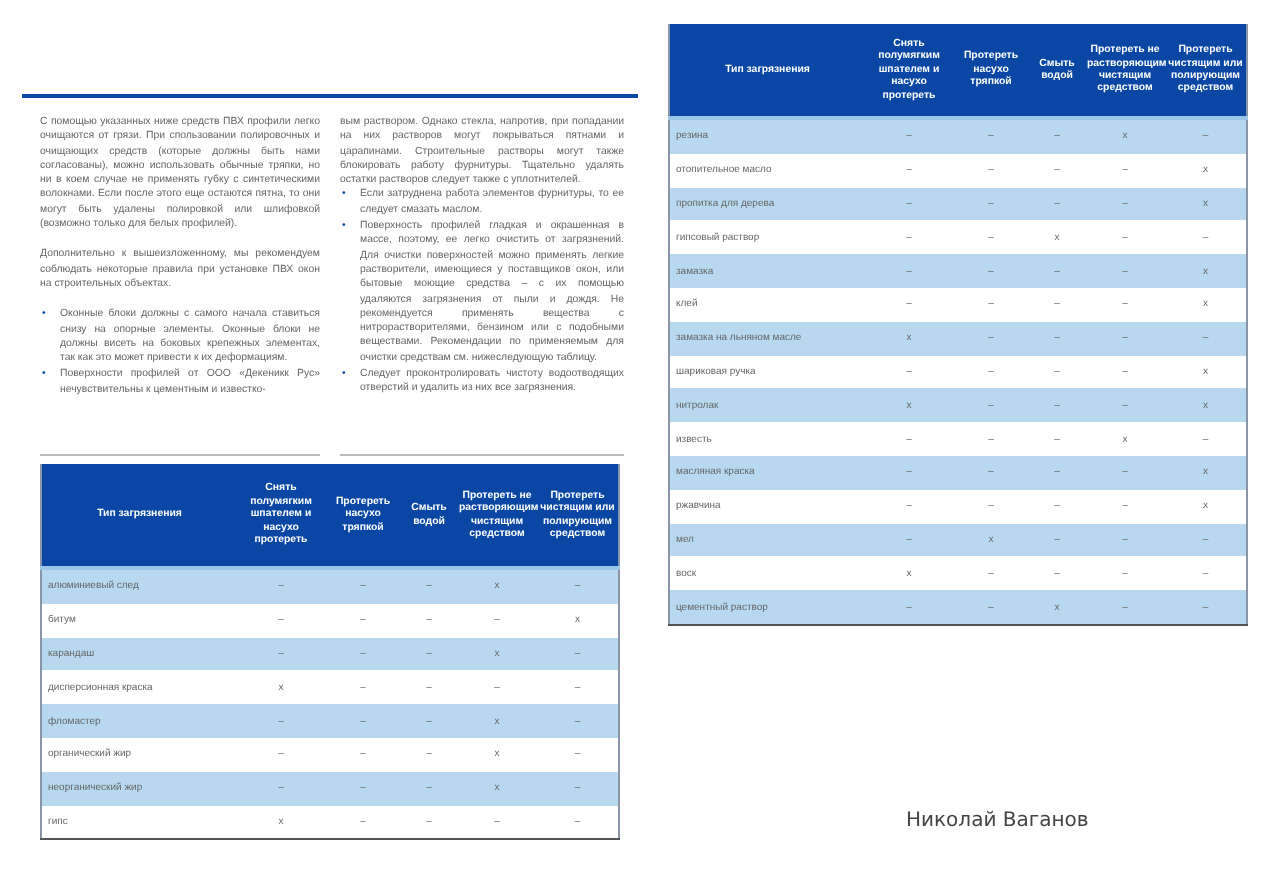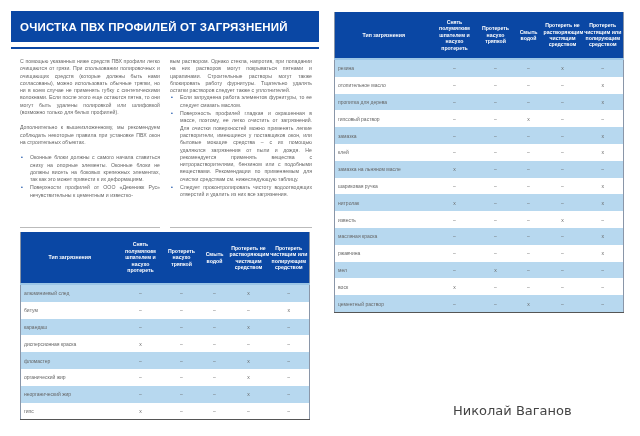--- a/index.html
+++ b/index.html
@@ -46,31 +46,28 @@
   table.ct thead tr { border-bottom: 2px solid #9cc6e6; }
   table.ct td { padding: 0 3px; height: 16.8px; text-align: center; }
   table.ct td.name { text-align: left; }
   table.ct tbody tr:nth-child(odd) { background: #b7d8ef; }
   table.ct tbody tr:nth-child(even) { background: #ffffff; }
 
   .t-left { left: 20px; top: 232px; width: 289px; }
   .t-right { left: 4px; top: 12px; width: 289px; }
 
   .watermark {
-    position: absolute; left: 453px; top: 404px; font-size: 13px; line-height: 13px;
+    position: absolute; left: 453px; top: 404px; font-size: 10px; line-height: 13px;
     color: #444; font-family: "DejaVu Sans", sans-serif;
   }
 </style>
 </head>
 <body>
 
 <div class="page-left">
-  <div class="title-bar">
-    <span>ОЧИСТКА ПВХ ПРОФИЛЕЙ ОТ ЗАГРЯЗНЕНИЙ</span>
-  </div>
   <div class="title-rule"></div>
 
   <div class="text-col col1">
     <p>С помощью указанных ниже средств ПВХ профили легко очищаются от грязи. При спользовании полировочных и очищающих средств (которые должны быть нами согласованы), можно использовать обычные тряпки, но ни в коем случае не применять губку с синтетическими волокнами. Если после этого еще остаются пятна, то они могут быть удалены полировкой или шлифовкой (возможно только для белых профилей).</p>
     <p>Дополнительно к вышеизложенному, мы рекомендуем соблюдать некоторые правила при установке ПВХ окон на строительных объектах.</p>
     <ul>
       <li><span class="bullet">•</span><span>Оконные блоки должны с самого начала ставиться снизу на опорные элементы. Оконные блоки не должны висеть на боковых крепежных элементах, так как это может привести к их деформациям.</span></li>
       <li><span class="bullet">•</span><span>Поверхности профилей от ООО «Декеникк Рус» нечувствительны к цементным и известко-</span></li>
     </ul>
   </div>

